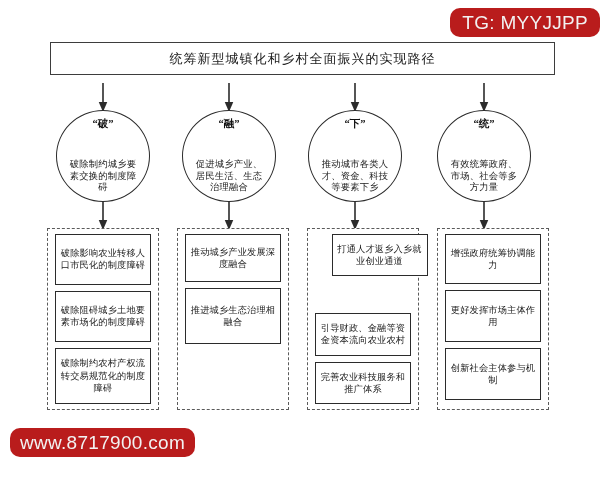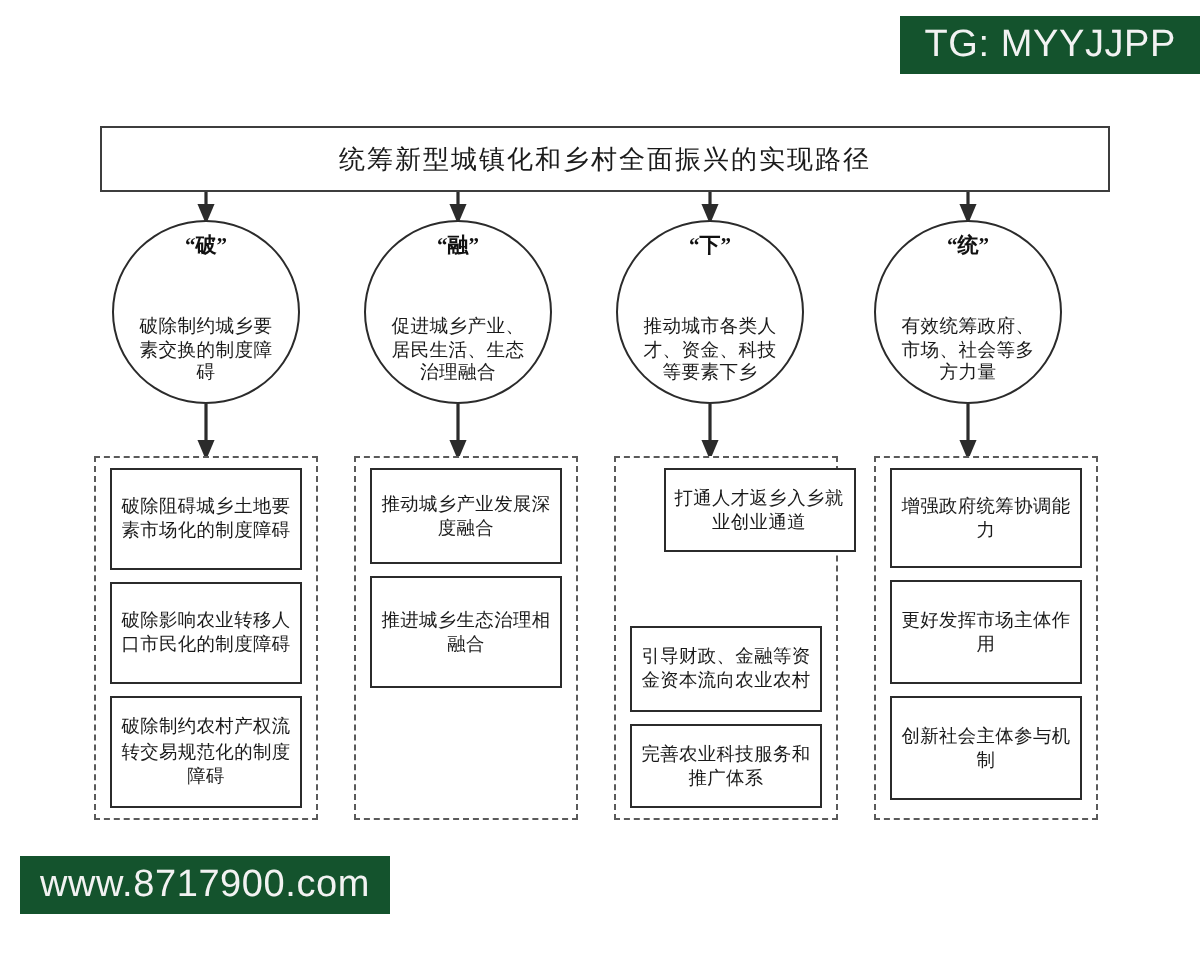--- a/index.html
+++ b/index.html
@@ -19,49 +19,50 @@
     position: absolute;
     left: 0;
     top: 0;
     width: 600px;
     height: 480px;
   }
 
   
   .watermark {
     position: absolute;
-    background: #14532d;
+    background: #b91c1c;
     color: #f2f2f2;
     font-family: "Liberation Sans", "DejaVu Sans", sans-serif;
     display: flex;
     align-items: center;
     justify-content: center;
     letter-spacing: 0.3px;
     white-space: nowrap;
+    border-radius: 10px;
   }
   #watermark-top {
     right: 0px;
     top: 8px;
     height: 29px;
     padding: 0 12px;
     font-size: 19px;
   }
   #watermark-bottom {
     left: 10px;
     bottom: 23px;
     height: 29px;
     padding: 0 10px;
     font-size: 19px;
   }
 
   
   #title-box {
     position: absolute;
     left: 50px;
-    top: 63px;
+    top: 42px;
     width: 505px;
     height: 33px;
     border: 1px solid #3d3d3d;
     box-sizing: border-box;
     display: flex;
     align-items: center;
     justify-content: center;
     background: #fff;
   }
   #title-box .title-text {
@@ -213,24 +214,24 @@
     <span class="ellipse-key">“下”</span>
     <span class="ellipse-desc">推动城市各类人才、资金、科技等要素下乡</span>
   </div>
   <div class="ellipse-node" id="ellipse-3">
     <span class="ellipse-key">“统”</span>
     <span class="ellipse-desc">有效统筹政府、市场、社会等多方力量</span>
   </div>
 
   <div class="group-container" id="group-0">
     <div class="item-box">
+      <span class="item-text">破除影响农业转移人口市民化的制度障碍</span>
+    </div>
+    <div class="item-box">
       <span class="item-text">破除阻碍城乡土地要素市场化的制度障碍</span>
-    </div>
-    <div class="item-box">
-      <span class="item-text">破除影响农业转移人口市民化的制度障碍</span>
     </div>
     <div class="item-box">
       <span class="item-text">破除制约农村产权流转交易规范化的制度障碍</span>
     </div>
   </div>
 
   <div class="group-container" id="group-1">
     <div class="item-box">
       <span class="item-text">推动城乡产业发展深度融合</span>
     </div>

